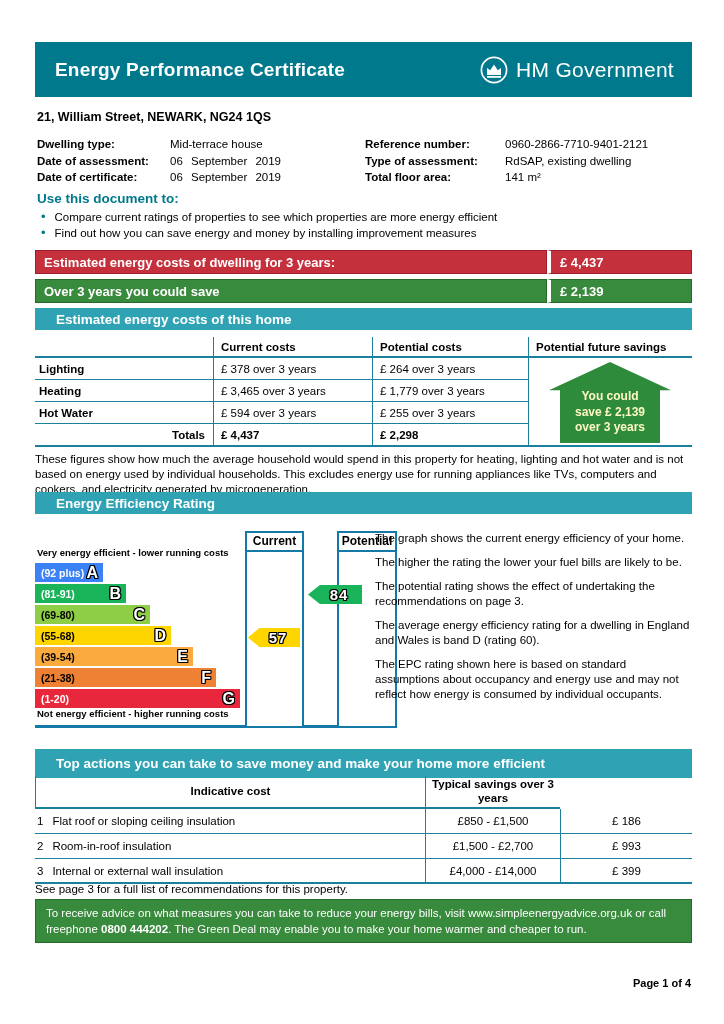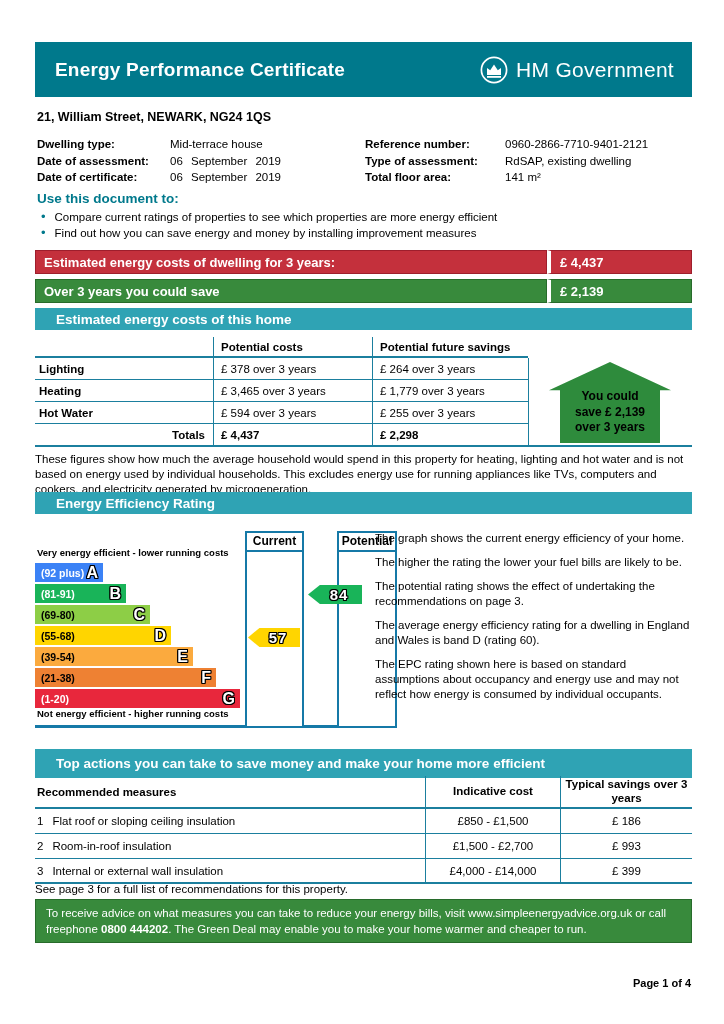--- a/index.html
+++ b/index.html
@@ -44,21 +44,21 @@
   .ct-t { height:23px; }
   .ct-row > div { display:flex; align-items:center; font-size:11.5px; }
   .ct-row .c2, .ct-row .c3, .ct-row .c4 { border-left:1px solid #1B7F9E; padding-left:7px; }
   .ct-h > div { font-weight:bold; border-bottom:2px solid #1B7F9E; }
   .ct-r .c1, .ct-r .c2, .ct-r .c3 { border-bottom:1px solid #1B7F9E; }
   .ct-r .c1 { font-weight:bold; padding-left:4px; }
   .ct-t > div { border-bottom:2px solid #1B7F9E; font-weight:bold; }
   .ct-t .c1 { justify-content:flex-end; padding-right:8px; }
   .savings-arrow { position:absolute; left:514px; top:25px; width:122px; height:81px; background:#2E8B3C;
     clip-path:polygon(50% 0,100% 35%,91% 35%,91% 100%,9% 100%,9% 35%,0 35%);
-    color:#000000; font-weight:bold; font-size:12px; text-align:center; padding-top:27px; line-height:1.3; }
+    color:#fef9c3; font-weight:bold; font-size:12px; text-align:center; padding-top:27px; line-height:1.3; }
 
   .figures-note { left:35px; top:452px; width:658px; font-size:11.5px; line-height:1.32; }
 
   
   .chart { left:35px; top:531px; width:330px; height:197px; }
   .chart .scale-top    { position:absolute; left:2px; top:16px; font-size:9.5px; font-weight:bold; }
   .chart .scale-bottom { position:absolute; left:2px; bottom:9px; font-size:9.5px; font-weight:bold; }
   .chart .baseline { position:absolute; left:0; bottom:0; width:330px; height:3px; background:#1579A7; }
   .bands { position:absolute; left:0; top:32px; }
   .band { height:19px; margin-bottom:2px; display:flex; align-items:center; justify-content:space-between; padding:0 5px 0 6px; }
@@ -153,20 +153,21 @@
   <div class="abs banner banner-green">
     <div class="b-label">Over 3 years you could save</div>
     <div class="b-value">£ 2,139</div>
   </div>
 
   <div class="abs teal-title tt1">Estimated energy costs of this home</div>
 
   <div class="abs costs-table" style="position:absolute;">
     <div class="ct-row ct-h">
       <div class="c1"></div>
+      <div class="c2">Current costs</div>
       <div class="c3">Potential costs</div>
       <div class="c4">Potential future savings</div>
     </div>
     <div class="ct-row ct-r">
       <div class="c1">Lighting</div>
       <div class="c2">£ 378 over 3 years</div>
       <div class="c3">£ 264 over 3 years</div>
       <div class="c4"></div>
     </div>
     <div class="ct-row ct-r">
@@ -255,21 +256,20 @@
     <p>The higher the rating the lower your fuel bills are likely to be.</p>
     <p>The potential rating shows the effect of undertaking the recommendations on page 3.</p>
     <p>The average energy efficiency rating for a dwelling in England and Wales is band D (rating 60).</p>
     <p>The EPC rating shown here is based on standard assumptions about occupancy and energy use and may not reflect how energy is consumed by individual occupants.</p>
   </div>
 
   <div class="abs teal-title tt3">Top actions you can take to save money and make your home more efficient</div>
 
   <div class="abs actions-table">
     <div class="at-row at-h">
-      <div class="m">Recommended measures</div>
       <div class="c">Indicative cost</div>
       <div class="s">Typical savings over 3 years</div>
     </div>
     <div class="at-row at-r">
       <div class="m">
         <span>1</span>
         <span>Flat roof or sloping ceiling insulation</span>
       </div>
       <div class="c">£850 - £1,500</div>
       <div class="s">£ 186</div>

